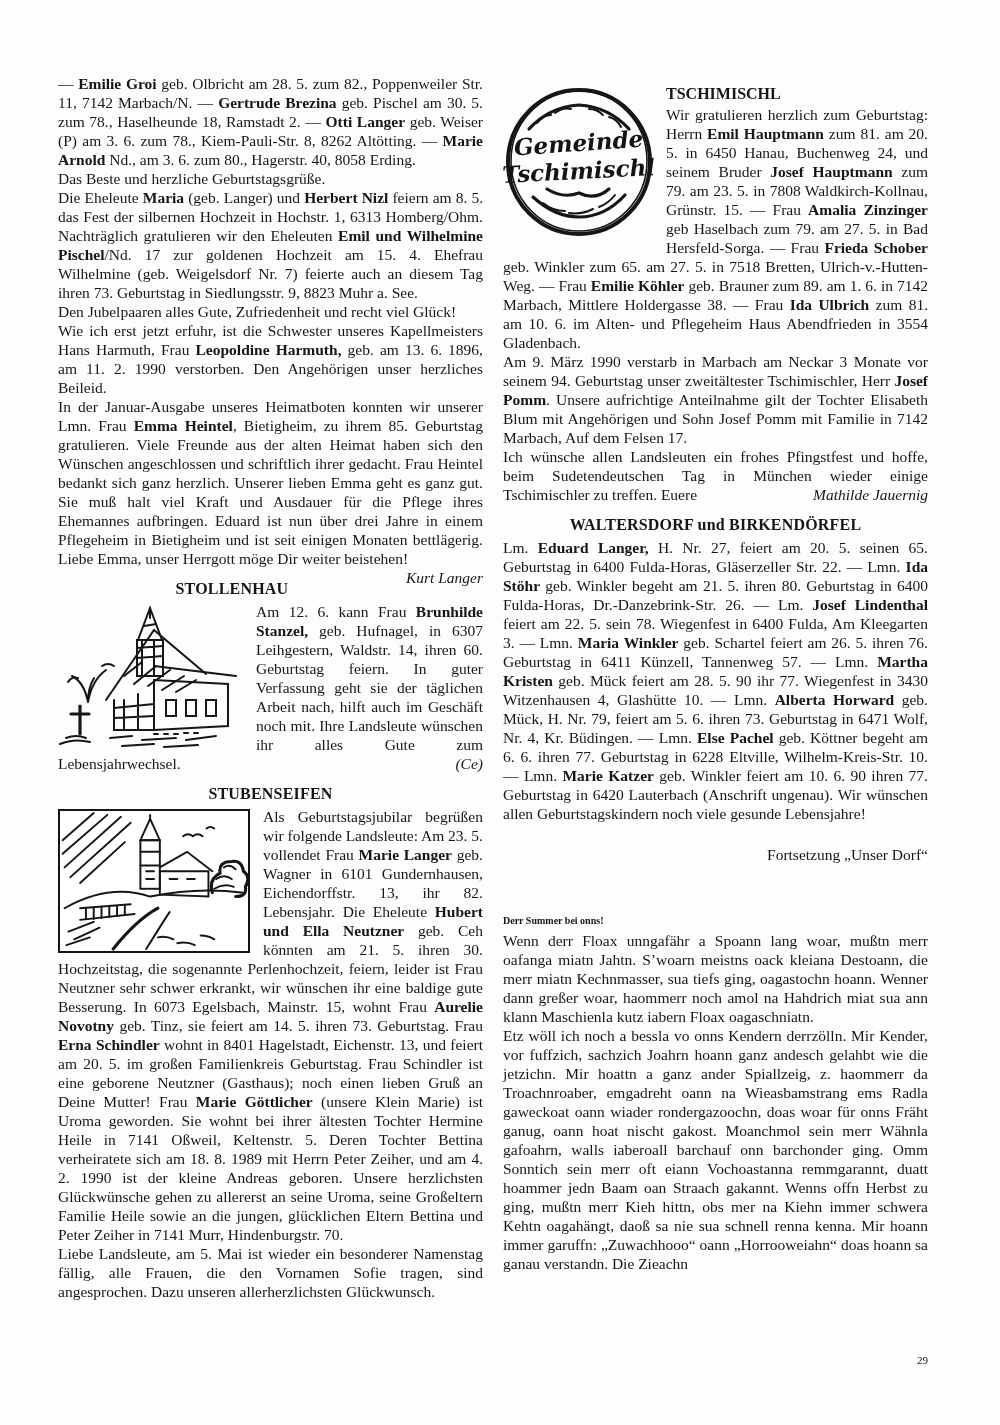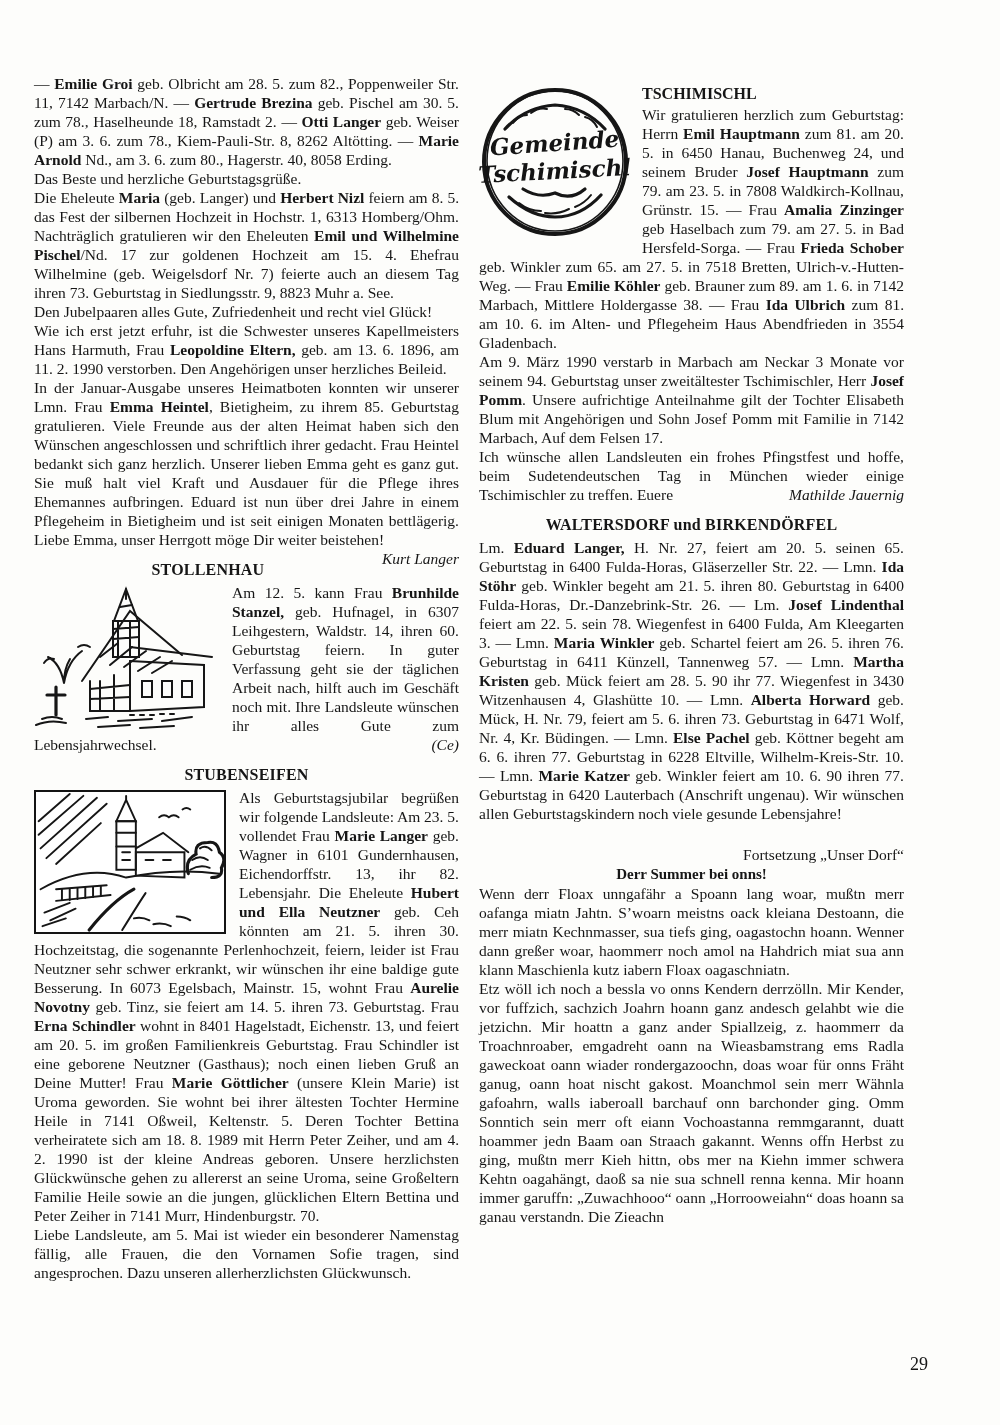--- a/index.html
+++ b/index.html
@@ -1,62 +1,62 @@
 <!DOCTYPE html>
 <html><head>
 <meta charset="utf-8">
 <style>
   * { margin:0; padding:0; box-sizing:border-box; }
   html,body { width:1000px; height:1425px; }
   body {
     background:#fdfdfb; color:#161616; position:relative; overflow:hidden;
     font-family:"Liberation Serif","DejaVu Serif",serif;
   }
-  .page { display:flex; gap:20px; padding:74px 65px 0 34px; }
+  .page { display:flex; gap:20px; padding:74px 65px 0 58px; }
   .col { width:425px; font-size:15.5px; line-height:19px; text-align:justify; }
   p { margin:0; }
   .gap-sm { }
   .gap-md { margin-top:10px; }
   .b { font-weight:bold; }
   .i { font-style:italic; }
   .sig { float:right; font-style:italic; }
   h3.center-head {
     text-align:center; font-size:16px; font-weight:bold;
     margin:11px 0 3px 0; letter-spacing:.2px; line-height:20px;
   }
   h3.inline-head {
     text-align:left; font-size:16px; font-weight:bold; margin:0 0 1px 0; line-height:20px;
   }
-  h4.dialect-head { text-align:center; font-size:15px; font-weight:bold; line-height:20px; }
+  h4.dialect-head { text-align:left; font-size:10px; font-weight:bold; line-height:20px;margin-top:47px; }
   .fortsetzung { text-align:right; margin-top:22px; }
   .flow::after { content:""; display:block; clear:both; }
   .sketch { float:left; margin:2px 13px 3px 0; }
   .framed { border:2.5px solid #141414; background:#fff; }
   .seal { float:left; margin:1px 11px 2px 0; }
   .seal text {
     font-family:"DejaVu Serif","Liberation Serif",serif;
     font-style:italic; font-weight:bold; fill:#141414;
   }
-  .page-number { position:absolute; right:72px; top:1354px; font-size:18px; }
+  .page-number { position:absolute; right:72px; top:1354px; font-size:11px; }
   .sk { stroke:#161616; fill:none; stroke-width:2; stroke-linecap:round; }
   .sk-thick { stroke:#161616; fill:none; stroke-width:3.2; stroke-linecap:round; }
 </style>
 </head>
 <body>
 
 <div class="page">
 
   <div class="col">
     <p><span>— </span><span class="b">Emilie Groi</span><span> geb. Olbricht am 28. 5. zum 82., Poppenweiler Str. 11, 7142 Marbach/N. — </span><span class="b">Gertrude Brezina</span><span> geb. Pischel am 30. 5. zum 78., Haselheunde 18, Ramstadt 2. — </span><span class="b">Otti Langer</span><span> geb. Weiser (P) am 3. 6. zum 78., Kiem-Pauli-Str. 8, 8262 Altötting. — </span><span class="b">Marie Arnold</span><span> Nd., am 3. 6. zum 80., Hagerstr. 40, 8058 Erding.</span></p>
     <p>Das Beste und herzliche Geburtstagsgrüße.</p>
 
     <p class="gap-sm"><span>Die Eheleute </span><span class="b">Maria</span><span> (geb. Langer) und </span><span class="b">Herbert Nizl</span><span> feiern am 8. 5. das Fest der silbernen Hochzeit in Hochstr. 1, 6313 Homberg/Ohm. Nachträglich gratulieren wir den Eheleuten </span><span class="b">Emil und Wilhelmine Pischel</span><span>/Nd. 17 zur goldenen Hochzeit am 15. 4. Ehefrau Wilhelmine (geb. Weigelsdorf Nr. 7) feierte auch an diesem Tag ihren 73. Geburtstag in Siedlungsstr. 9, 8823 Muhr a. See.</span></p>
     <p>Den Jubelpaaren alles Gute, Zufriedenheit und recht viel Glück!</p>
 
-    <p class="gap-sm"><span>Wie ich erst jetzt erfuhr, ist die Schwester unseres Kapellmeisters Hans Harmuth, Frau </span><span class="b">Leopoldine Eltern,</span><span> geb. am 13. 6. 1896, am 11. 2. 1990 verstorben. Den Angehörigen unser herzliches Beileid.</span></p>
+    <p class="gap-sm"><span>Wie ich erst jetzt erfuhr, ist die Schwester unseres Kapellmeisters Hans Harmuth, Frau </span><span class="b">Leopoldine Harmuth,</span><span> geb. am 13. 6. 1896, am 11. 2. 1990 verstorben. Den Angehörigen unser herzliches Beileid.</span></p>
     <p><span>In der Januar-Ausgabe unseres Heimatboten konnten wir unserer Lmn. Frau </span><span class="b">Emma Heintel</span><span>, Bietigheim, zu ihrem 85. Geburtstag gratulieren. Viele Freunde aus der alten Heimat haben sich den Wünschen angeschlossen und schriftlich ihrer gedacht. Frau Heintel bedankt sich ganz herzlich. Unserer lieben Emma geht es ganz gut. Sie muß halt viel Kraft und Ausdauer für die Pflege ihres Ehemannes aufbringen. Eduard ist nun über drei Jahre in einem Pflegeheim in Bietigheim und ist seit einigen Monaten bettlägerig. Liebe Emma, unser Herrgott möge Dir weiter beistehen! </span><span class="i sig">Kurt Langer</span></p>
 
     <section>
       <h3 class="center-head">STOLLENHAU</h3>
       <div class="flow">
         <svg class="sketch" width="185" height="146" viewBox="0 0 185 146">
 
           <path class="sk" d="M92 4 L80 36 L104 36 Z"></path>
           <path class="sk" d="M92 4 L92 14 M86 22 L98 20"></path>
           <rect class="sk" x="79" y="36" width="26" height="36"></rect>
@@ -74,21 +74,21 @@
           <rect class="sk" x="128" y="96" width="10" height="16"></rect>
           <rect class="sk" x="148" y="96" width="10" height="16"></rect>
 
           <path class="sk" d="M30 98 Q26 78 14 72 M30 98 Q34 76 48 66 M30 98 Q30 84 36 74 M10 78 q4 -6 10 -4 M44 62 q6 -4 12 0"></path>
           <path class="sk-thick" d="M22 102 L22 130 M13 110 L31 110"></path>
           <path class="sk" d="M8 134 q10 -4 20 0 M2 140 q14 -6 30 -2"></path>
 
           <path class="sk" d="M52 134 L74 132 M84 136 L118 134 M128 136 L158 132 M64 142 L96 140 M106 143 L140 141"></path>
           <path class="sk" d="M96 130 l4 0 M106 130 l4 0 M116 130 l4 0 M126 129 l4 0 M136 129 l4 0"></path>
         </svg>
-        <p><span>Am 12. 5. kann Frau </span><span class="b">Brunhilde Stanzel,</span><span> geb. Hufnagel, in 6307 Leihgestern, Waldstr. 14, ihren 60. Geburtstag feiern. In guter Verfassung geht sie der täglichen Arbeit nach, hilft auch im Geschäft noch mit. Ihre Landsleute wünschen ihr alles Gute zum Lebensjahrwechsel. </span><span class="i sig">(Ce)</span></p>
+        <p><span>Am 12. 6. kann Frau </span><span class="b">Brunhilde Stanzel,</span><span> geb. Hufnagel, in 6307 Leihgestern, Waldstr. 14, ihren 60. Geburtstag feiern. In guter Verfassung geht sie der täglichen Arbeit nach, hilft auch im Geschäft noch mit. Ihre Landsleute wünschen ihr alles Gute zum Lebensjahrwechsel. </span><span class="i sig">(Ce)</span></p>
       </div>
     </section>
 
     <section>
       <h3 class="center-head">STUBENSEIFEN</h3>
       <div class="flow">
         <svg class="sketch framed" width="192" height="144" viewBox="0 0 192 144">
 
           <path class="sk" d="M2 30 L34 2 M2 44 L48 4 M4 58 L62 6 M10 68 L72 12 M20 74 L66 32"></path>
 

